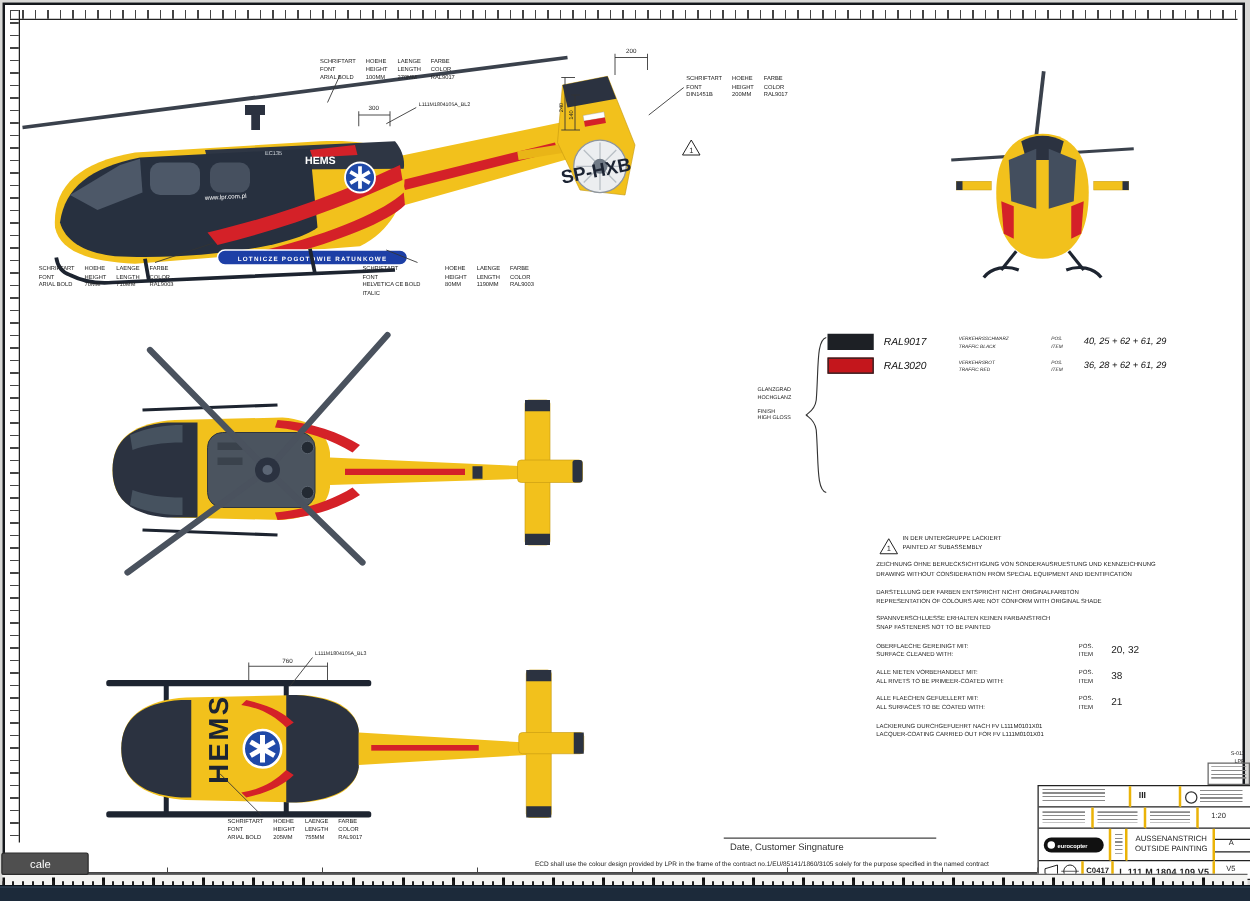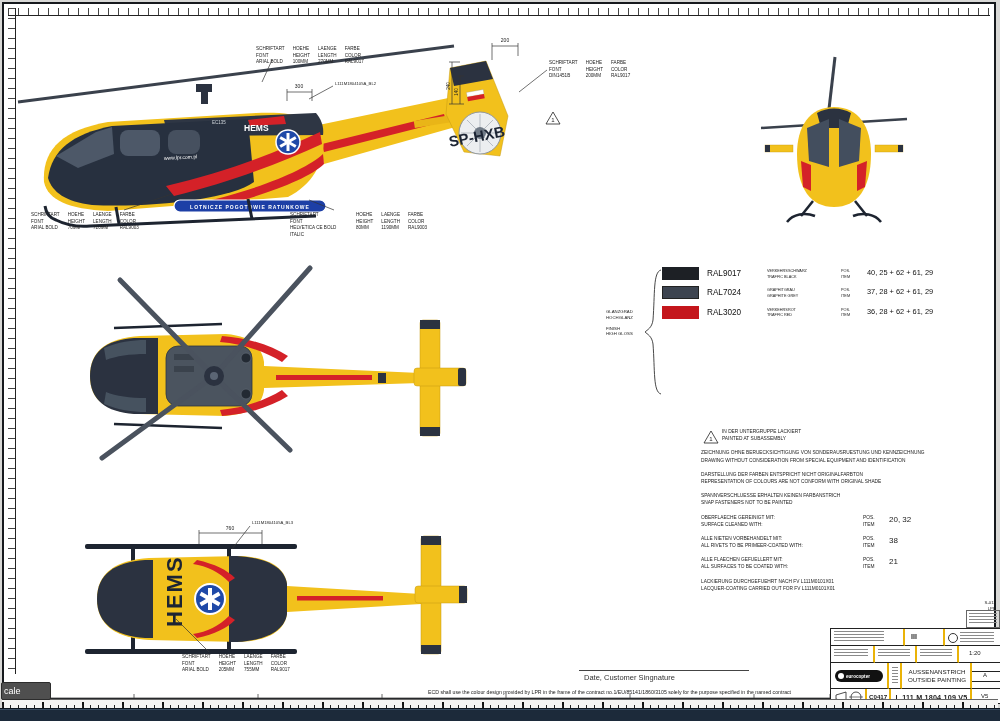--- a/index.html
+++ b/index.html
@@ -11,21 +11,21 @@
   .edge-top{position:absolute;left:4px;right:4px;top:4px;height:7px;border-bottom:1px solid #222;
             background:repeating-linear-gradient(90deg,#444 0 1px,transparent 1px 10px);}
   .edge-left{position:absolute;left:4px;top:4px;bottom:24px;width:7px;border-right:1px solid #222;
             background:repeating-linear-gradient(180deg,#444 0 1px,transparent 1px 10px);}
   .t{position:absolute;white-space:pre-line;line-height:1.3;color:#1c1c1c;}
   .callout{position:absolute;display:flex;gap:8px;font-size:4.6px;line-height:1.45;color:#222;}
   .callout span{white-space:pre-line;}
   .partref{position:absolute;font-size:4.2px;color:#222;}
   
   #legend{position:absolute;left:655px;top:261px;width:335px;}
-  .legend-row{position:relative;height:19.3px;}
+  .legend-row{position:relative;height:19.3px;font-style:italic;}
   .swatch{position:absolute;left:3px;top:2px;width:37px;height:13px;}
   .legend-row:nth-child(2) .swatch{border:1px solid #222;width:35px;height:11px;}
   .lg-code{position:absolute;left:48px;top:4px;font-size:8.2px;color:#111;}
   .lg-name{position:absolute;left:108px;top:4px;font-size:3.8px;line-height:1.5;white-space:pre-line;}
   .lg-pos{position:absolute;left:182px;top:4px;font-size:3.8px;line-height:1.5;white-space:pre-line;}
   .lg-items{position:absolute;left:208px;top:3px;font-size:7.4px;color:#111;}
   
   #notes{position:absolute;left:697px;top:424px;width:300px;font-size:4.8px;}
   .note{position:relative;margin-bottom:7px;white-space:pre-line;line-height:1.5;}
   .note-flag{padding-left:21px;}
@@ -41,21 +41,21 @@
   
   #ruler{position:absolute;left:2px;right:2px;bottom:12px;height:9px;background:#f4f4f2;
          border-top:1px solid #666;
          background-image:repeating-linear-gradient(90deg,#222 0 1px,transparent 1px 8px),
                           repeating-linear-gradient(90deg,#111 0 2px,transparent 2px 40px);
          background-size:100% 4px,100% 7px;background-repeat:no-repeat;background-position:bottom left;}
   #bottombar{position:absolute;left:0;right:0;bottom:0;height:12px;background:#1c2a3a;
              border-top:1px solid #0b141d;box-shadow:inset 0 1px 0 #3a4d61;}
   #tooltip{position:absolute;left:1px;top:682px;width:46px;height:16px;background:#4f4f4f;
            border:1px solid #2c2c2c;border-radius:2px;color:#fff;font-size:9px;line-height:16px;
-           padding-left:2px;box-sizing:content-box;z-index:9;}
+           padding-left:22px;box-sizing:content-box;z-index:9;}
   svg text{font-family:"Liberation Sans",sans-serif;}
 </style>
 </head>
 <body>
 
 <div id="app">
 
   <div id="sheet">
     <div class="edge-top"></div>
     <div class="edge-left"></div>
@@ -364,29 +364,20 @@
       <div class="legend-row">
         <div class="swatch" style="background: rgb(29, 32, 37);"></div>
         <div class="lg-code">RAL9017</div>
         <div class="lg-name">VERKEHRSSCHWARZ
 TRAFFIC BLACK</div>
         <div class="lg-pos">POS.
 ITEM</div>
         <div class="lg-items">40, 25 + 62 + 61, 29</div>
       </div>
       <div class="legend-row">
-        <div class="swatch" style="background: rgb(61, 68, 80);"></div>
-        <div class="lg-code">RAL7024</div>
-        <div class="lg-name">GRAPHITGRAU
-GRAPHITE GREY</div>
-        <div class="lg-pos">POS.
-ITEM</div>
-        <div class="lg-items">37, 28 + 62 + 61, 29</div>
-      </div>
-      <div class="legend-row">
         <div class="swatch" style="background: rgb(196, 22, 28);"></div>
         <div class="lg-code">RAL3020</div>
         <div class="lg-name">VERKEHRSROT
 TRAFFIC RED</div>
         <div class="lg-pos">POS.
 ITEM</div>
         <div class="lg-items">36, 28 + 62 + 61, 29</div>
       </div>
     </div>
 

